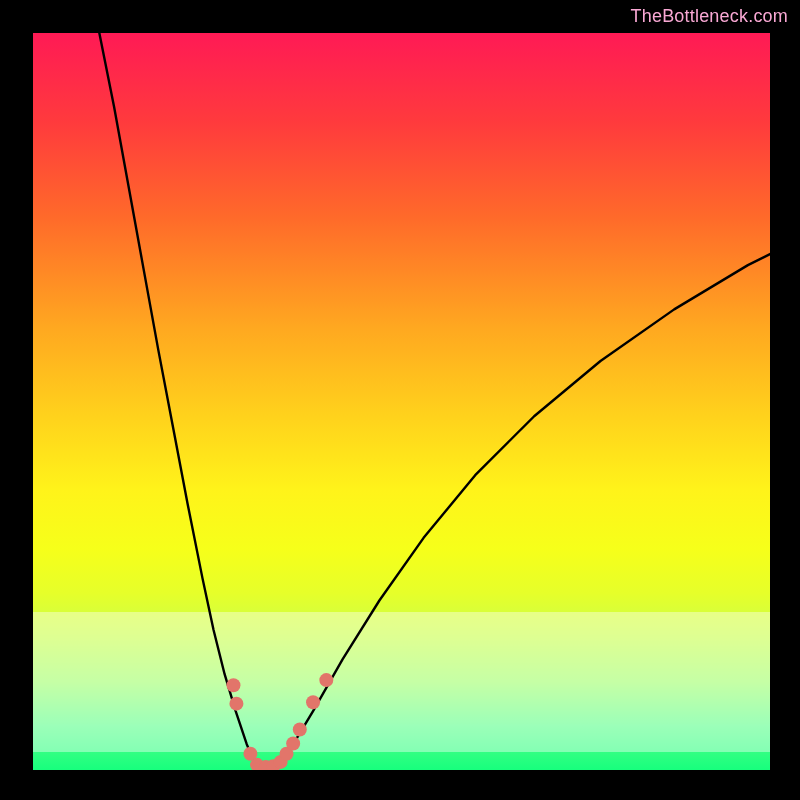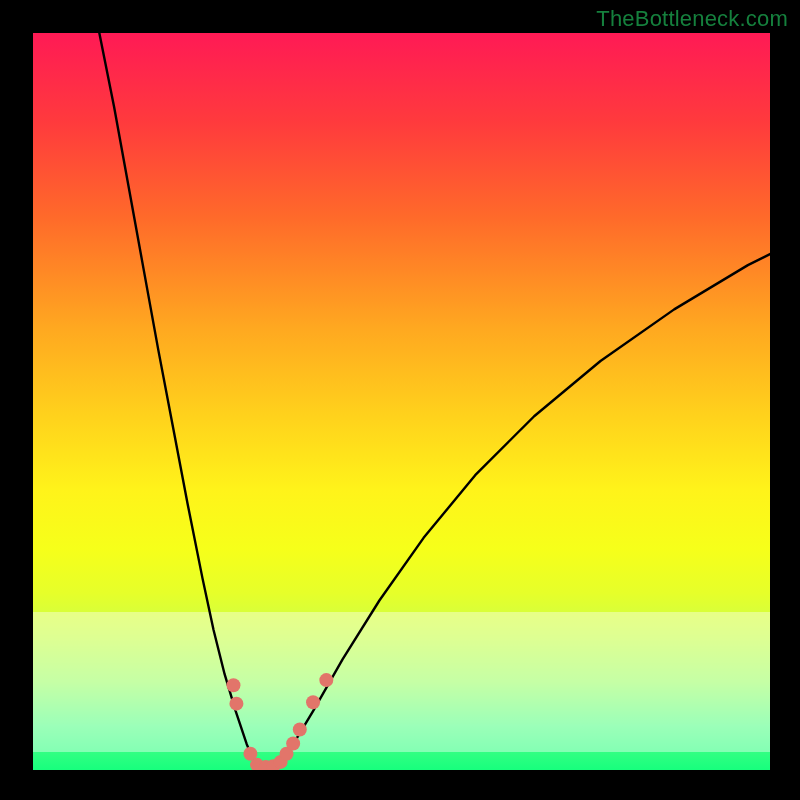--- a/index.html
+++ b/index.html
@@ -38,23 +38,23 @@
   }
   .pale-band {
     position: absolute;
     left: 0;
     right: 0;
     background: rgba(255,255,255,0.40);
   }
   .watermark {
     position: absolute;
     font-family: Arial, Helvetica, sans-serif;
-    font-size: 22px;
+    font-size: 18px;
     font-weight: 400;
-    color: #15803d;
+    color: #f9a8d4;
     letter-spacing: 0.2px;
     user-select: none;
   }
   svg.curves {
     position: absolute;
     top: 0;
     left: 0;
   }
   .marker {
     fill: #e2756a;

